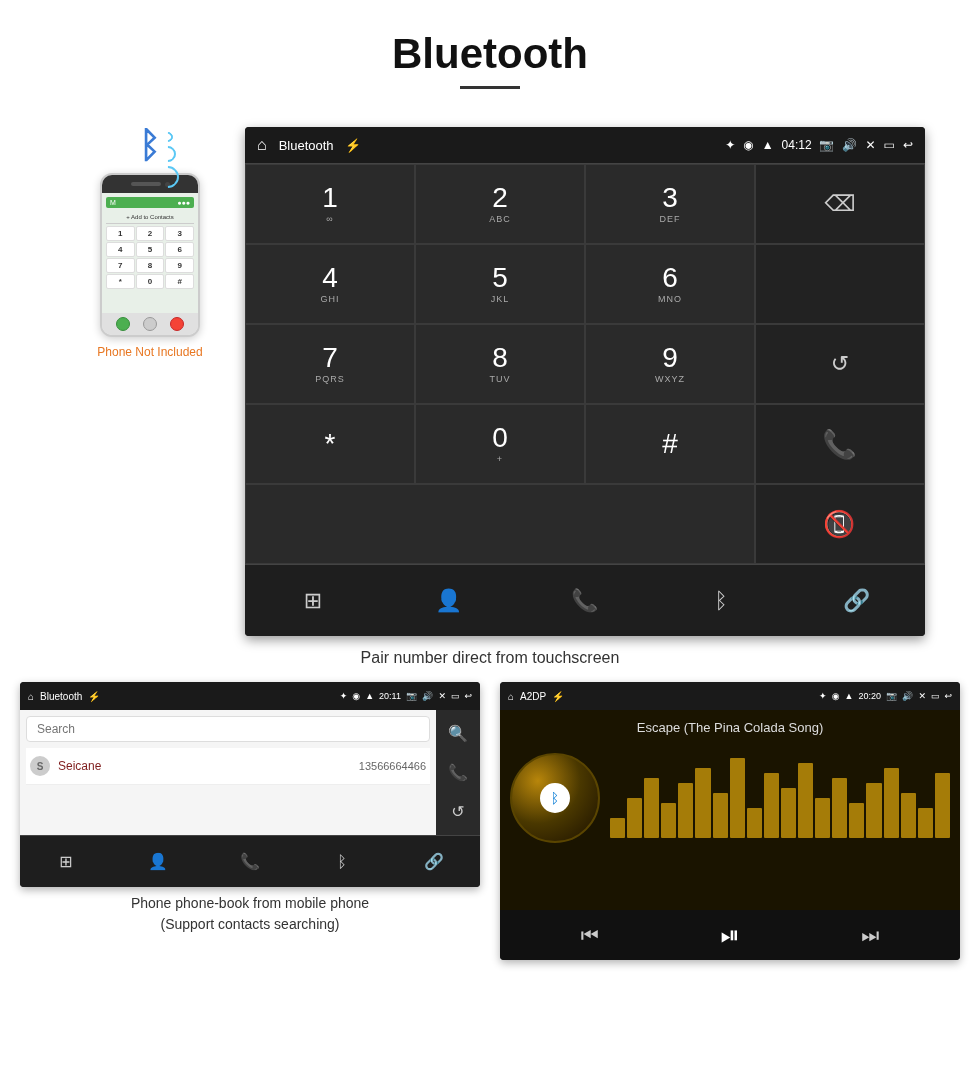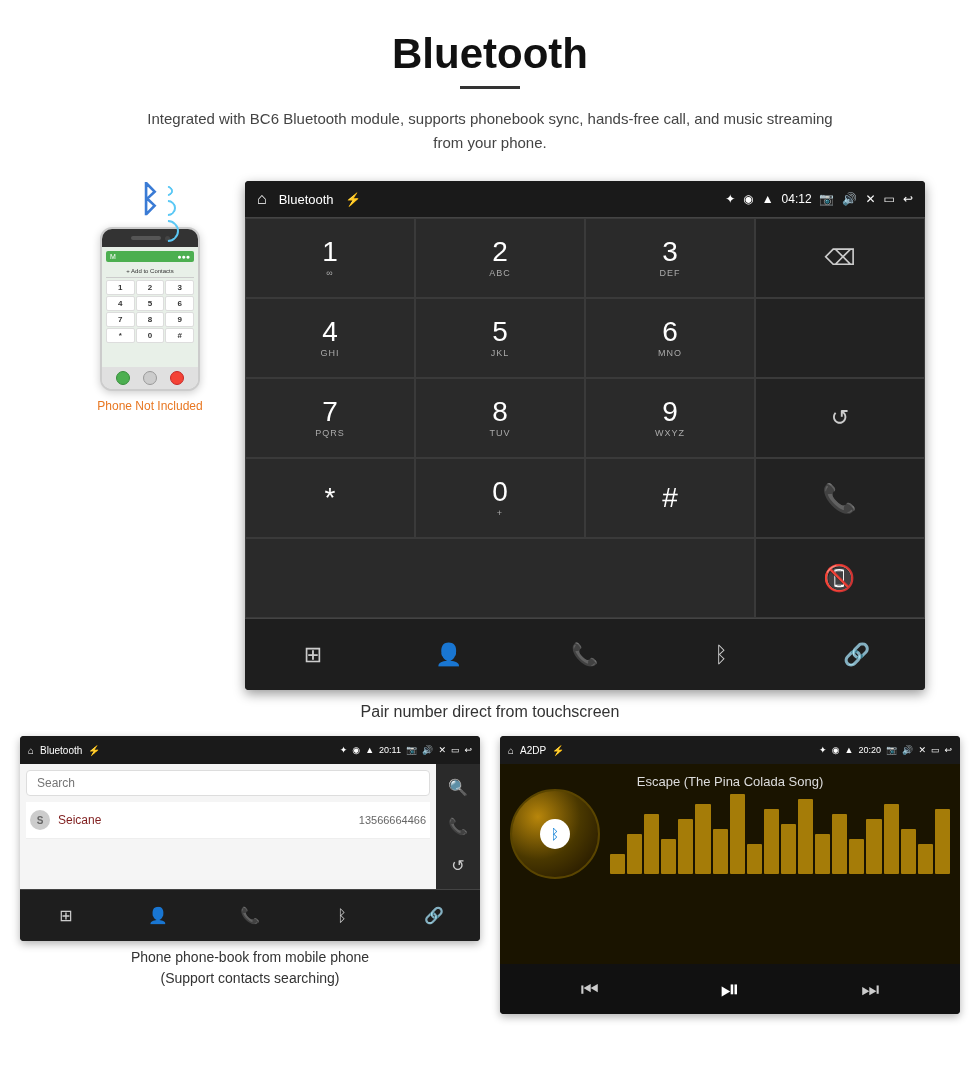--- a/index.html
+++ b/index.html
@@ -380,21 +380,21 @@
       display: flex;
       flex-direction: column;
       align-items: center;
       justify-content: flex-start;
       padding: 10px;
     }
     .song-title {
       color: #ddd;
       font-size: 13px;
       text-align: center;
-      margin-bottom: 0;
+      margin-bottom: 18px;
       z-index: 2;
     }
     .music-visual-area {
       display: flex;
       align-items: center;
       width: 100%;
       gap: 10px;
       z-index: 2;
     }
     .album-art {
@@ -488,21 +488,20 @@
       width: 36px;
       height: 36px;
     }
   </style>
 </head>
 <body>
 
 <div class="page-header">
   <h1 class="page-title">Bluetooth</h1>
   <div class="title-underline"></div>
-  <p class="description">Integrated with BC6 Bluetooth module, supports phonebook sync, hands-free call, and music streaming from your phone.</p>
 </div>
 
 <div class="main-screen-container">
 
   <div class="phone-illustration">
     <div class="bluetooth-icon-area">
       <span class="bt-symbol">ᛒ</span>
       <div class="wifi-arcs">
         <div class="arc arc1"></div>
         <div class="arc arc2"></div>

